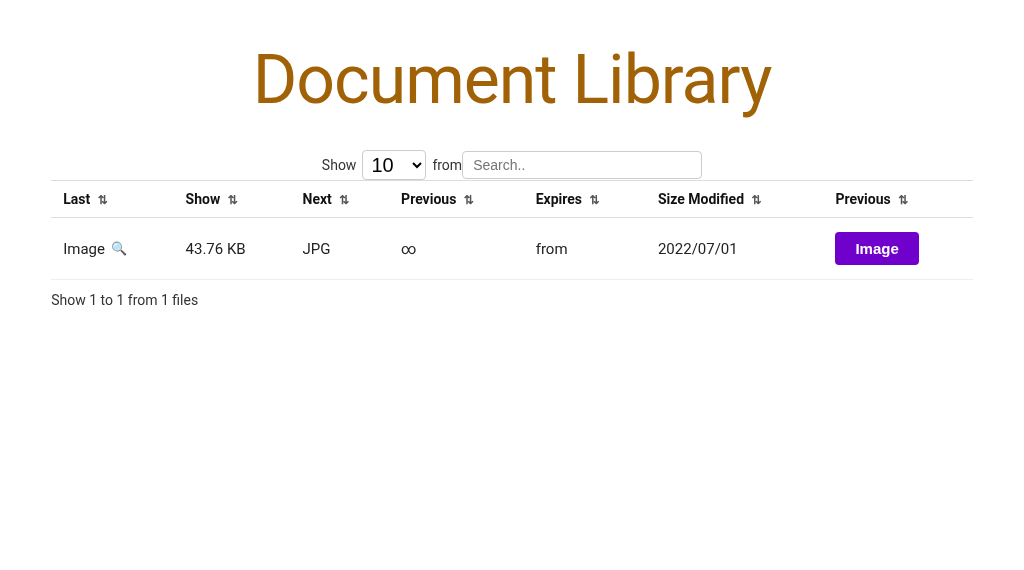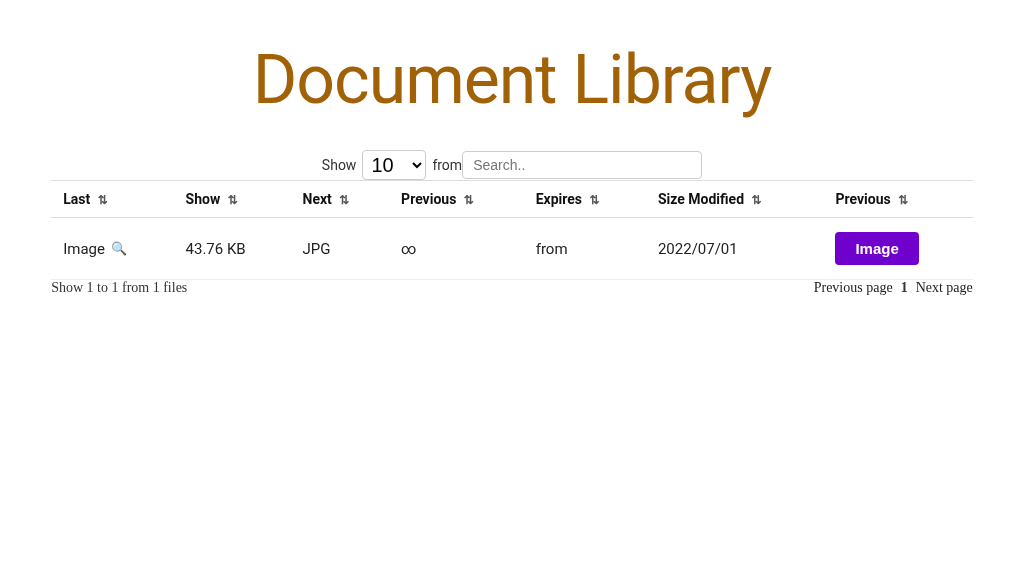--- a/index.html
+++ b/index.html
@@ -120,23 +120,23 @@
       padding: 8px 20px;
       font-size: 15px;
       font-weight: 600;
       cursor: pointer;
     }
 
     .table-footer {
       display: flex;
       justify-content: space-between;
       align-items: center;
+      margin-top: 12px;
       font-size: 14px;
       color: #333;
-      font-family: Liberation Serif, serif;
     }
 
     .pagination {
       display: flex;
       align-items: center;
       gap: 8px;
     }
 
     .pagination a {
       text-decoration: none;
@@ -219,20 +219,15 @@
         <td>2022/07/01</td>
         <td>
           <button class="download-btn">Image</button>
         </td>
       </tr>
     </tbody>
   </table>
 
   <div class="table-footer">
     <span>Show 1 to 1 from 1 files</span>
-    <div class="pagination">
-      <a href="#">Previous page</a>
-      <span class="page-num">1</span>
-      <a href="#">Next page</a>
-    </div>
   </div>
 
 </div>
 
 </body></html>

